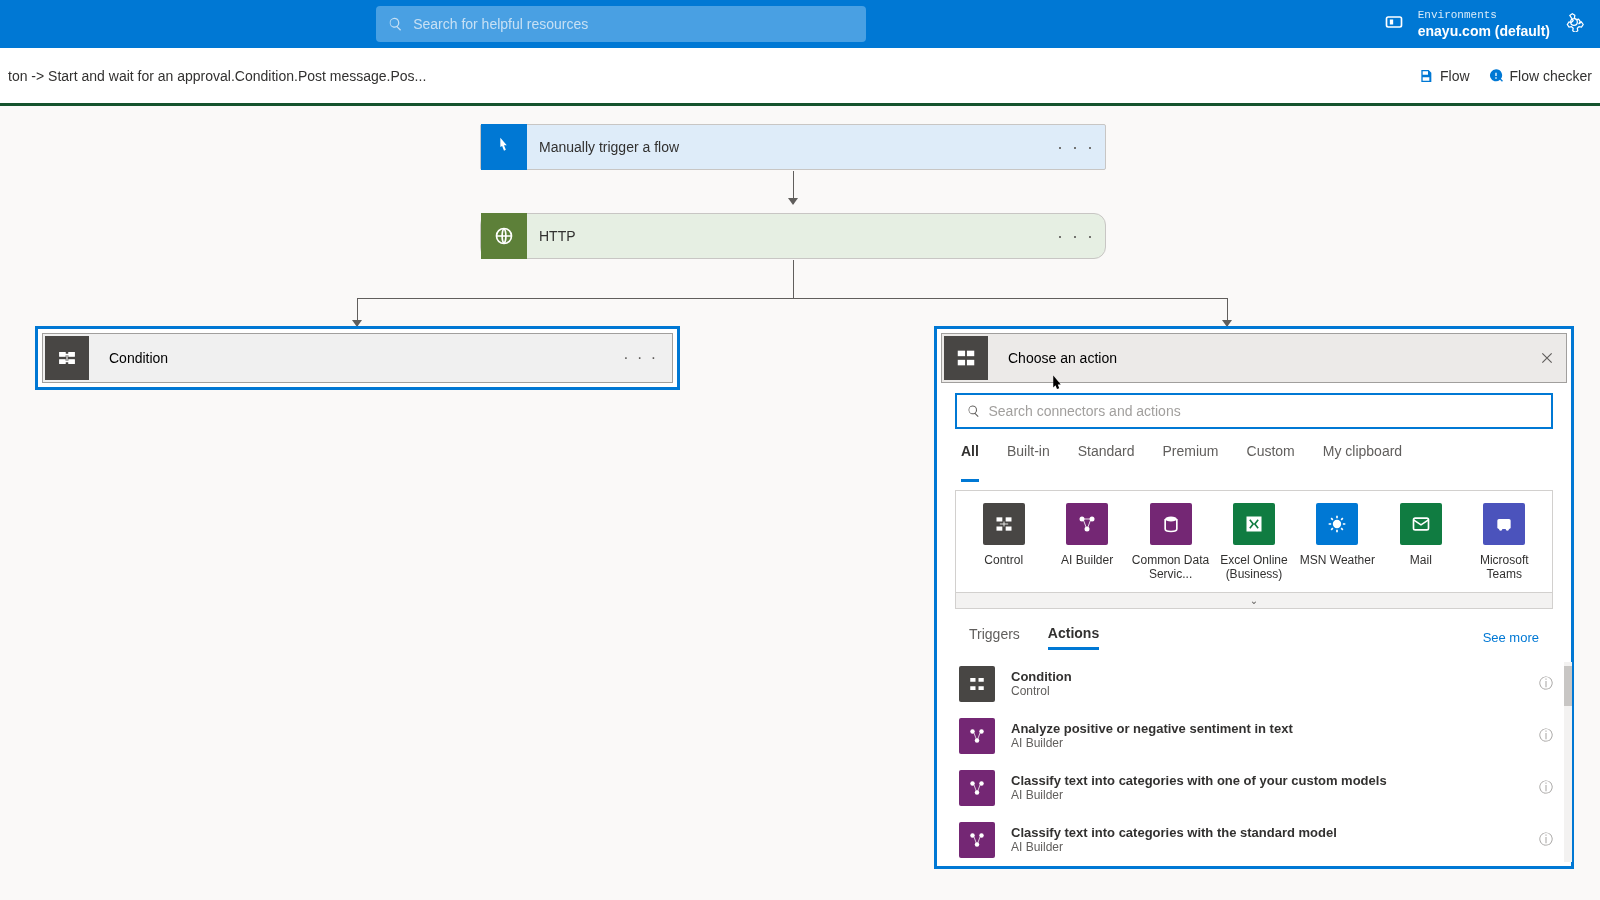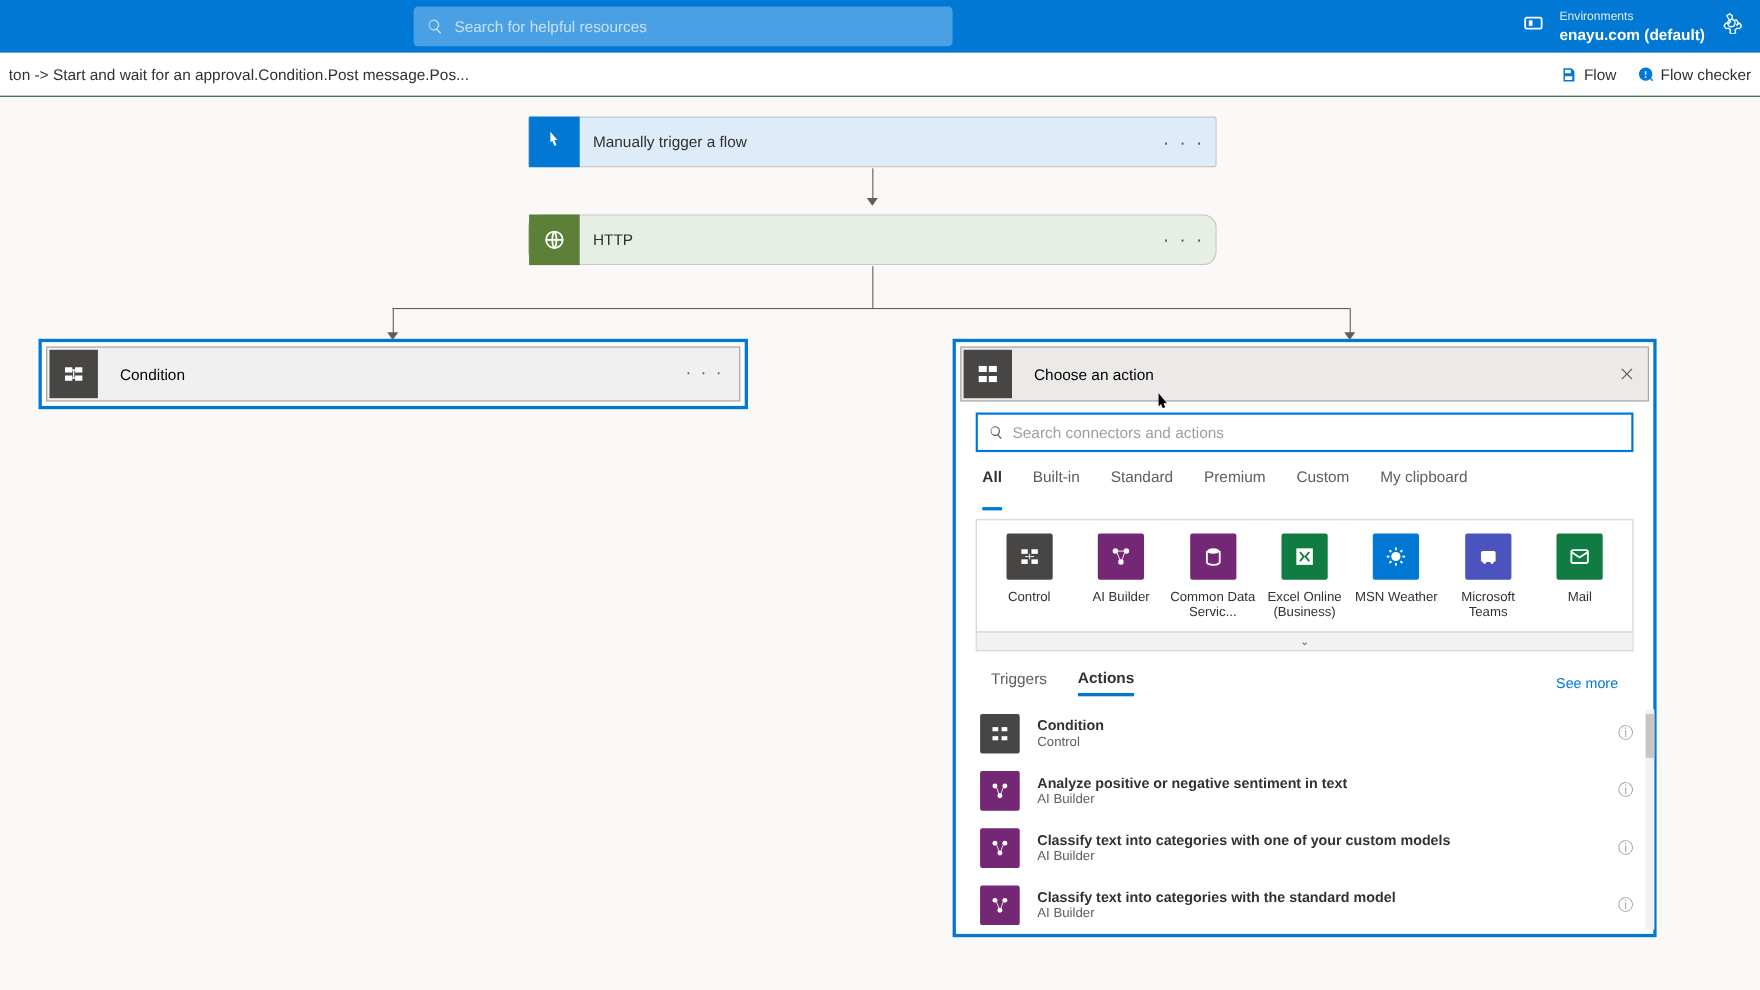--- a/index.html
+++ b/index.html
@@ -5,25 +5,25 @@
     * { margin: 0; padding: 0; box-sizing: border-box; font-family: "Segoe UI", sans-serif; }
     body { width: 1600px; height: 900px; background: #faf9f8; overflow: hidden; }
 
     .topbar { height: 48px; background: #0078d4; display: flex; align-items: center; padding: 0 16px; }
     .search-box { margin-left: 360px; width: 490px; height: 36px; background: #49a0e3; border-radius: 4px; display: flex; align-items: center; padding: 0 12px; }
     .search-box svg { width: 16px; height: 16px; fill: #c7e0f4; margin-right: 10px; }
     .search-box input { background: transparent; border: none; outline: none; color: #c7e0f4; font-size: 14px; width: 100%; }
     .search-box input::placeholder { color: #c7e0f4; }
     .topbar-right { margin-left: auto; display: flex; align-items: center; gap: 14px; }
     .env { color: white; font-size: 12px; line-height: 1.3; }
-    .env-label { font-size: 11px; opacity: 0.85; }
+    .env-label { font-size: 11px; opacity: 0.85; font-family: Liberation Mono, monospace; }
     .env-name { font-size: 14px; font-weight: 600; }
     .gear-icon svg, .env-icon svg { width: 20px; height: 20px; fill: white; }
 
-    .breadcrumb-bar { height: 40px; border-bottom: 1px solid #14532d; display: flex; align-items: center; padding: 0 8px; background: #fff; }
+    .breadcrumb-bar { height: 58px; border-bottom: 3px solid #14532d; display: flex; align-items: center; padding: 0 8px; background: #fff; }
     .breadcrumb-text { font-size: 14px; color: #323130; }
     .toolbar-right { margin-left: auto; display: flex; gap: 18px; align-items: center; }
     .toolbar-btn { display: flex; align-items: center; gap: 6px; font-size: 14px; color: #323130; cursor: pointer; }
     .toolbar-btn svg { width: 16px; height: 16px; fill: #0078d4; }
 
     .canvas { position: relative; width: 100%; height: calc(100% - 88px); }
 
     .flow-card { position: absolute; height: 46px; display: flex; align-items: center; border: 1px solid #c8c6c4; background: #fff; border-radius: 2px; }
     .flow-card .icon-box { width: 46px; height: 46px; display: flex; align-items: center; justify-content: center; flex-shrink: 0; }
     .flow-card .card-label { font-size: 14px; padding-left: 12px; color: #323130; flex: 1; }
@@ -44,21 +44,21 @@
     .t-drop-left::after { content: ""; position: absolute; bottom: -6px; left: -5px; border: 5px solid transparent; border-top: 7px solid #605e5c; }
     .t-drop-right { position: absolute; left: 1227px; top: 192px; width: 1px; height: 28px; background: #605e5c; }
     .t-drop-right::after { content: ""; position: absolute; bottom: -6px; left: -5px; border: 5px solid transparent; border-top: 7px solid #605e5c; }
 
     .condition-card { position: absolute; left: 35px; top: 220px; width: 645px; border: 3px solid #0078d4; background: #fff; padding: 4px; }
     .condition-inner { height: 50px; display: flex; align-items: center; border: 1px solid #a19f9d; background: #f0f0f0; }
     .condition-inner .ibox { width: 44px; height: 44px; background: #484644; margin: 2px; display: flex; align-items: center; justify-content: center; }
     .condition-inner .lbl { font-size: 14px; margin-left: 18px; flex: 1; }
     .condition-inner .more { margin-right: 14px; letter-spacing: 2px; color: #605e5c; }
 
-    .choose-panel { position: absolute; left: 866px; top: 220px; width: 640px; border: 3px solid #0078d4; background: #fff; }
+    .choose-panel { position: absolute; left: 934px; top: 220px; width: 640px; border: 3px solid #0078d4; background: #fff; }
     .choose-header { height: 58px; display: flex; align-items: center; border-bottom: 0; padding: 4px; }
     .choose-header .ibox { width: 44px; height: 44px; background: #484644; display: flex; align-items: center; justify-content: center; }
     .choose-header .lbl { font-size: 14px; margin-left: 18px; flex: 1; }
     .choose-header .close { width: 14px; height: 14px; margin-right: 12px; cursor: pointer; }
     .choose-header-inner { display: flex; align-items: center; height: 50px; width: 100%; background: #eceae8; border: 1px solid #a19f9d; }
 
     .search-row { padding: 6px 18px; }
     .search-connectors { border: 2px solid #0078d4; height: 36px; display: flex; align-items: center; padding: 0 10px; }
     .search-connectors svg { width: 14px; height: 14px; fill: #605e5c; margin-right: 8px; }
     .search-connectors input { border: none; outline: none; font-size: 14px; width: 100%; color: #605e5c; }
@@ -264,37 +264,37 @@
           <div class="conn">
             <div class="cicon" style="background:#0078d4">
               <svg width="20" height="20" viewBox="0 0 24 24">
                 <circle cx="12" cy="12" r="5" fill="white"></circle>
                 <path d="M12 2v3M12 19v3M2 12h3M19 12h3M5 5l2 2M17 17l2 2M19 5l-2 2M7 17l-2 2" stroke="white" stroke-width="2"></path>
               </svg>
             </div>
             <div class="cname">MSN Weather</div>
           </div>
           <div class="conn">
+            <div class="cicon" style="background:#107c41">
+              <svg width="20" height="20" viewBox="0 0 24 24">
+                <rect x="3" y="5" width="18" height="14" rx="2" fill="none" stroke="white" stroke-width="2"></rect>
+                <path d="M3 7l9 6 9-6" fill="none" stroke="white" stroke-width="2"></path>
+              </svg>
+            </div>
+            <div class="cname">Mail</div>
+          </div>
+          <div class="conn">
             <div class="cicon" style="background:#4b53bc">
               <svg width="20" height="20" viewBox="0 0 24 24">
                 <rect x="4" y="6" width="16" height="12" rx="2" fill="white"></rect>
                 <circle cx="8" cy="18" r="2" fill="white"></circle>
                 <circle cx="16" cy="18" r="2" fill="white"></circle>
               </svg>
             </div>
             <div class="cname">Microsoft Teams</div>
-          </div>
-          <div class="conn">
-            <div class="cicon" style="background:#107c41">
-              <svg width="20" height="20" viewBox="0 0 24 24">
-                <rect x="3" y="5" width="18" height="14" rx="2" fill="none" stroke="white" stroke-width="2"></rect>
-                <path d="M3 7l9 6 9-6" fill="none" stroke="white" stroke-width="2"></path>
-              </svg>
-            </div>
-            <div class="cname">Mail</div>
           </div>
         </div>
       <div class="expand-bar">⌄</div>
     </div>
 
     <div class="sub-tabs">
       <span class="sub-tab">Triggers</span>
       <span class="sub-tab active">Actions</span>
       <span class="see-more">See more</span>
     </div>

